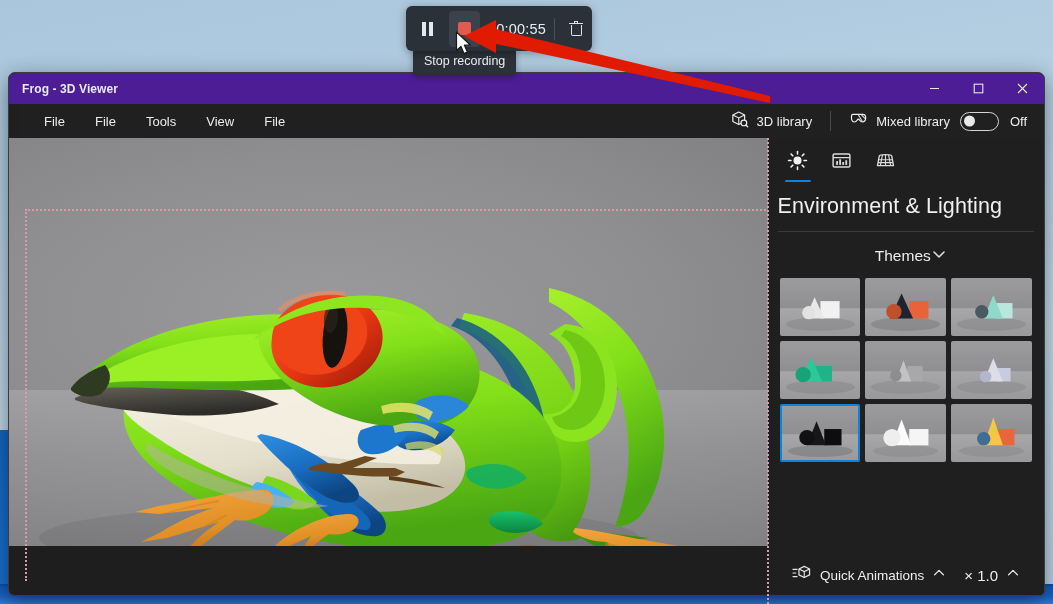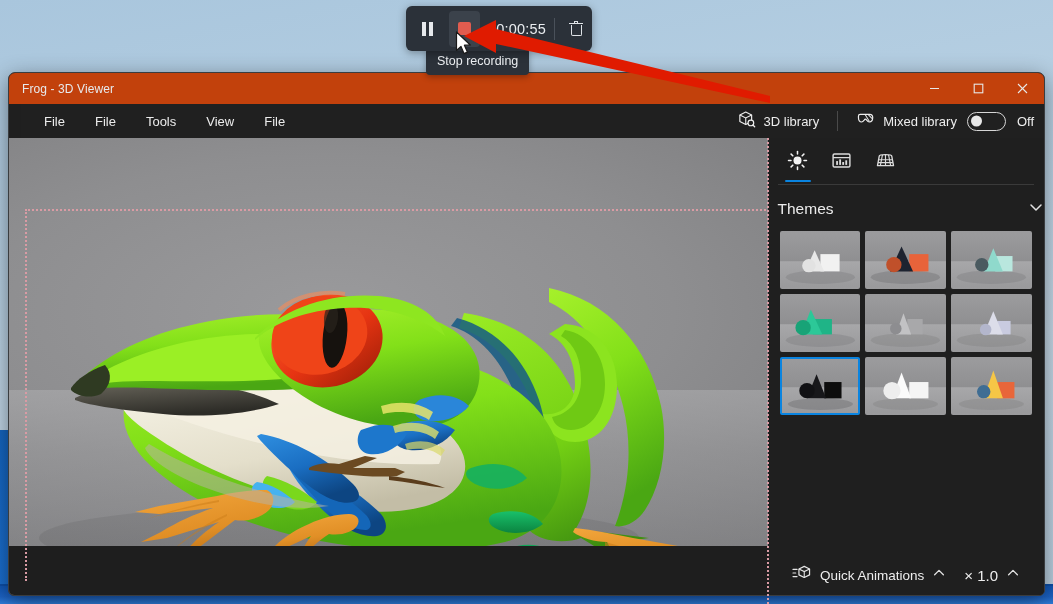--- a/index.html
+++ b/index.html
@@ -56,21 +56,21 @@
   }
   .rb-sep { width:1px; height:22px; background:#4a515a; margin-left: 8px; }
   .trash-ic { position: relative; width: 14px; height: 16px; }
   .trash-ic .lid { position:absolute; top:2px; left:0; width:14px; height:1.6px; background:#dfe3e7; }
   .trash-ic .hdl { position:absolute; top:0; left:5px; width:4px; height:2px; border:1.4px solid #dfe3e7; border-bottom:0; }
   .trash-ic .body { position:absolute; top:4.5px; left:1.5px; width:11px; height:11px;
      border:1.5px solid #dfe3e7; border-top:0; border-radius:0 0 2px 2px; }
 
   
   #rec-tooltip {
-    position: absolute; left: 426px; top: 48px;
+    position: absolute; left: 413px; top: 48px;
     background: #2b3139; color: #eceff2;
     font-size: 12.5px; padding: 6px 11px 7px 11px;
     border-radius: 4px; z-index: 59;
     box-shadow: 0 2px 6px rgba(0,0,0,.3);
     white-space: nowrap;
   }
 
   
   #arrow { position: absolute; left: 440px; top: 8px; width: 330px; height: 95px; z-index: 70; pointer-events: none; }
 
@@ -81,43 +81,44 @@
   #app-window {
     position: absolute; left: 8px; top: 72px;
     width: 1037px; height: 524px;
     background: #1f1f1f;
     border-radius: 7px 7px 6px 6px;
     overflow: hidden;
     border: 1px solid #3a3d40;
     box-shadow: 0 6px 22px rgba(0,0,0,.45);
   }
   #titlebar {
-    height: 31px; background: #c2410c;
+    height: 31px; background: #4c1d95;
     display: flex; align-items: center;
     position: relative;
+    font-weight: bold;
   }
   #win-title { color: #e7eaed; font-size: 12px; margin-left: 13px; letter-spacing: .1px; }
   #win-ctrls { position: absolute; right: 0; top: 0; height: 31px; display: flex; }
   .wc {
     width: 44px; height: 31px; display: flex; align-items: center; justify-content: center;
     cursor: default;
   }
   .wc svg { display: block; }
 
   #menubar {
     height: 34px; background: #202020;
     display: flex; align-items: center; position: relative; margin-left: 12px;
   }
   .menu-item {
     color: #ececec; font-size: 13px; padding: 5px 13px; margin-left: 4px;
     border-radius: 3px; cursor: default;
   }
   .menu-item:first-child { margin-left: 10px; }
 
-  #menubar-right { position: absolute; right: 0; display: flex; align-items: center; }
+  #menubar-right { position: absolute; right: 7px; display: flex; align-items: center; }
   .mb-group { display: flex; align-items: center; padding: 5px 10px; border-radius: 3px; cursor: default; }
   .mb-label { color: #ededed; font-size: 13px; margin-left: 8px; }
   .mb-divider { width: 1px; height: 20px; background: #4a4a4a; margin: 0 8px; }
 
   
   .toggle {
     width: 39px; height: 19px; border-radius: 10px;
     border: 1.4px solid #d6d6d6; margin-left: 10px;
     position: relative; background: transparent;
   }
@@ -178,21 +179,21 @@
     background: #0a84e0; border-radius: 2px;
   }
 
   #panel-title {
     color: #f0f0f0; font-size: 21.5px; font-weight: 400;
     padding: 10px 0 12px 10px; letter-spacing: .1px;
   }
   .panel-hr { height:1px; background:#3a3a3a; margin: 0 10px; }
 
   #themes-header {
-    display: flex; align-items: center; justify-content: space-between;
+    display: flex; align-items: center; justify-content: center;
     padding: 14px 0 12px 10px; cursor: default;
   }
   #themes-header .t-label { color: #ececec; font-size: 15.5px; }
 
   #theme-grid {
     display: grid; grid-template-columns: repeat(3, 1fr);
     gap: 5px; padding: 0 12px 0 12px;
   }
   .theme-cell {
     height: 58px; border-radius: 2px; position: relative;
@@ -454,20 +455,21 @@
             <span>
               <svg width="21" height="21" viewBox="0 0 22 22">
                 <path d="M4.4 6.6 C4.4 5.5 7.3 4.8 11 4.8 C14.7 4.8 17.6 5.5 17.6 6.6 L19.4 16.4 L2.6 16.4 Z" fill="none" stroke="#dcdcdc" stroke-width="1.4" stroke-linejoin="round"></path>
                 <path d="M7.8 5.2 L5.6 16.4 M11 4.8 L11 16.4 M14.2 5.2 L16.4 16.4" stroke="#dcdcdc" stroke-width="1.2"></path>
                 <path d="M3.8 10.2 L18.2 10.2 M3.2 13.3 L18.8 13.3" stroke="#dcdcdc" stroke-width="1.2"></path>
               </svg>
             </span>
           </div>
         </div>
 
+        <div id="panel-title">Environment &amp; Lighting</div>
         <div class="panel-hr"></div>
 
         <div id="themes-header">
           <span class="t-label">Themes</span>
           <span>
             <svg width="16" height="16" viewBox="0 0 16 16">
                 <path d="M3 6 L8 11 L13 6" fill="none" stroke="#e2e2e2" stroke-width="1.5" stroke-linecap="round" stroke-linejoin="round"></path>
               </svg>
           </span>
         </div>

